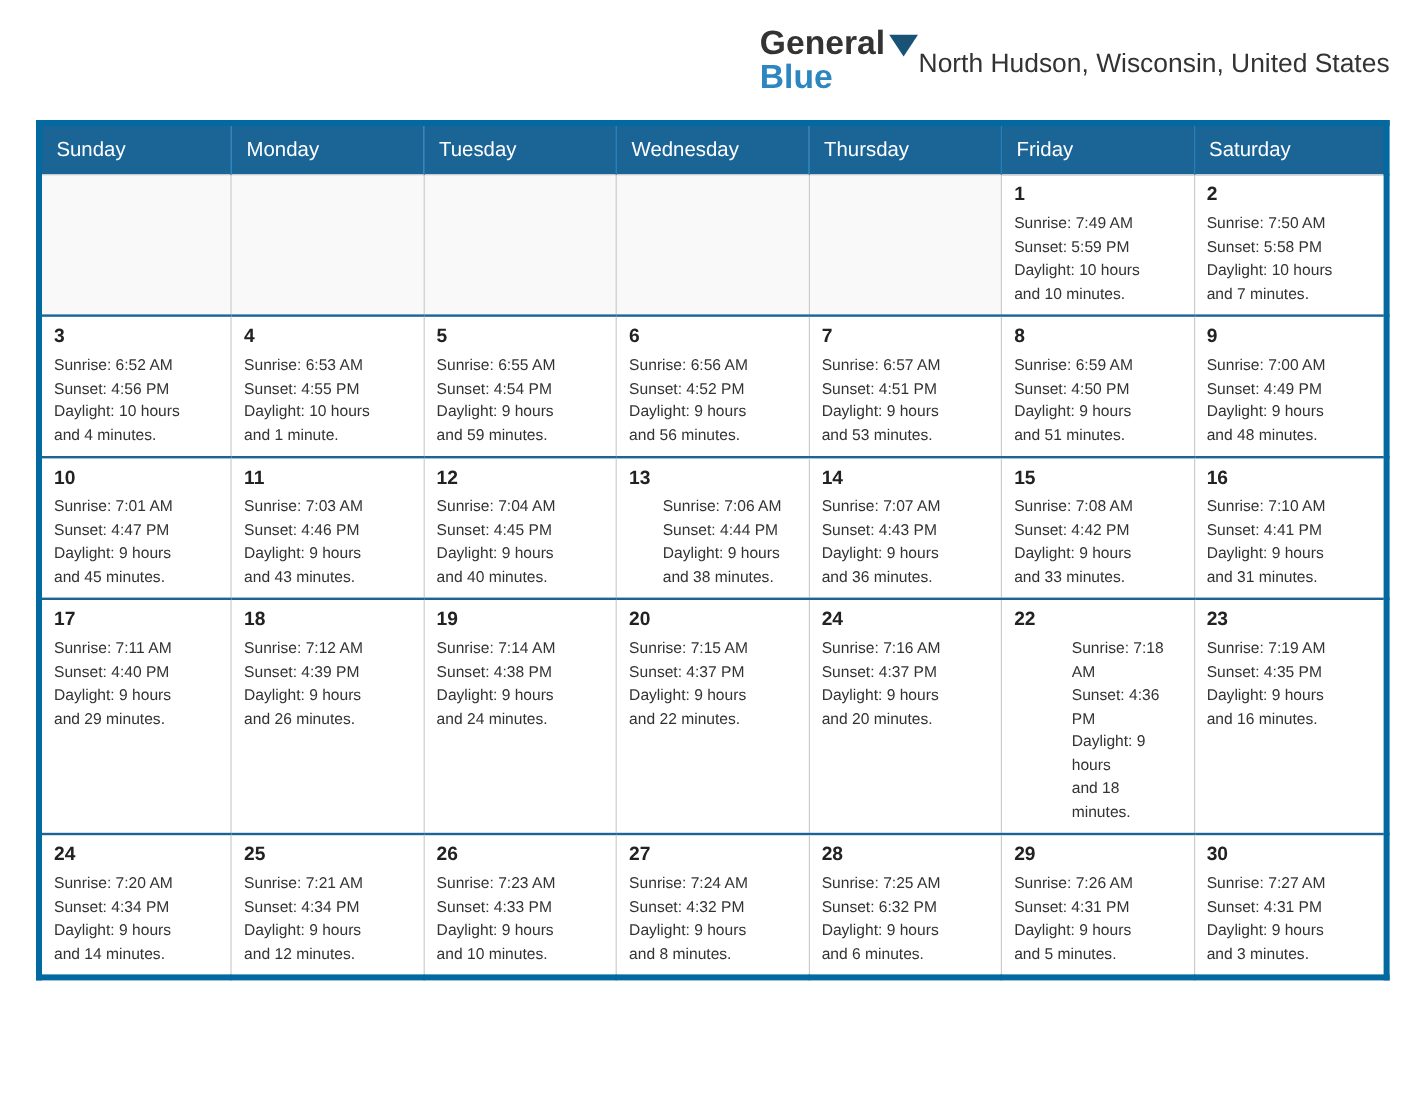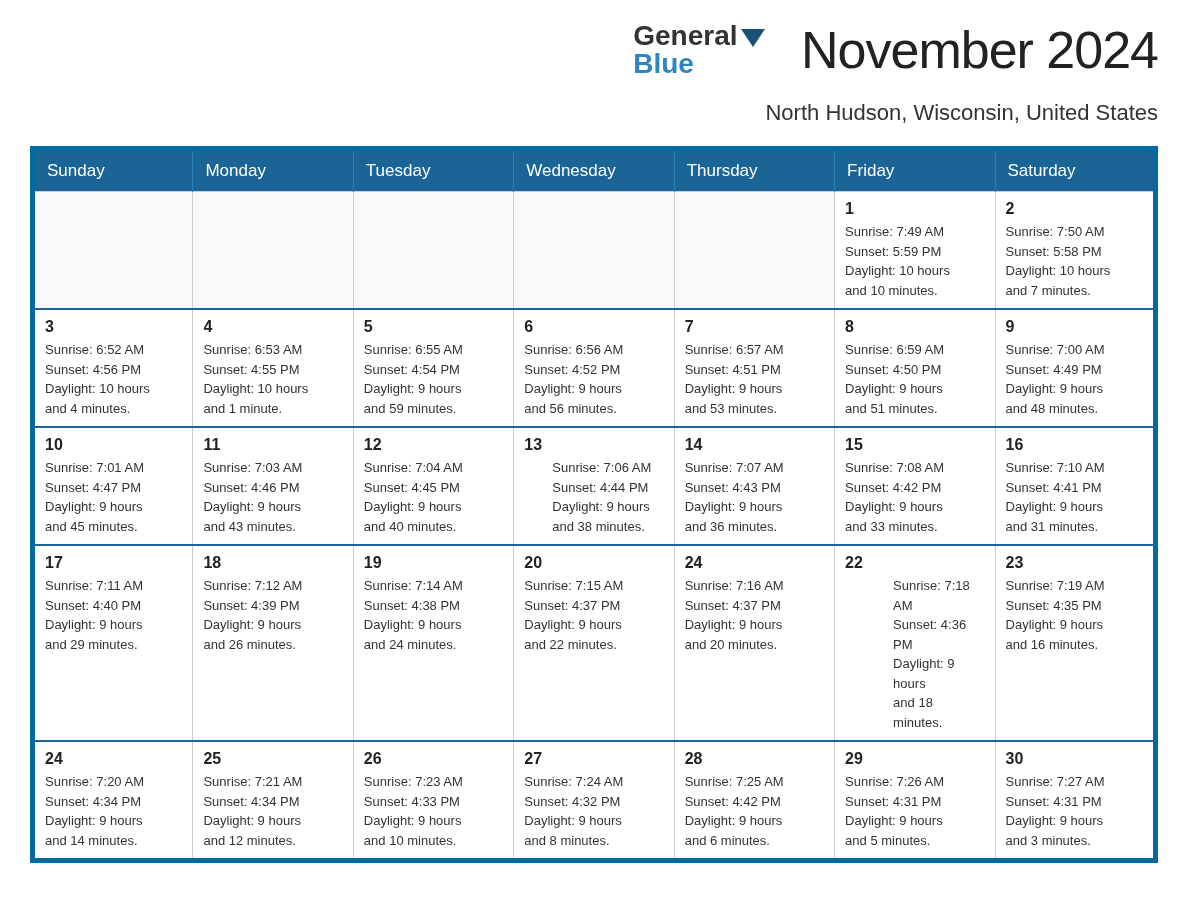--- a/index.html
+++ b/index.html
@@ -107,21 +107,20 @@
 
 <div class="header-area">
   <div class="logo">
     <div class="logo-general">
       <span>General</span>
       <div class="logo-arrow"></div>
     </div>
     <div class="logo-blue">Blue</div>
   </div>
   <div class="title-area">
-    <div class="month-title">November 2024</div>
     <div class="location-title">North Hudson, Wisconsin, United States</div>
   </div>
 </div>
 
 <table class="calendar-table">
   <thead>
     <tr>
     <th>Sunday</th>
         <th>Monday</th>
         <th>Tuesday</th>
@@ -331,21 +330,21 @@
         <td>
           <div class="day-number">27</div>
           <div class="day-info" style="white-space: pre-line;">Sunrise: 7:24 AM
 Sunset: 4:32 PM
 Daylight: 9 hours
 and 8 minutes.</div>
         </td>
         <td>
           <div class="day-number">28</div>
           <div class="day-info" style="white-space: pre-line;">Sunrise: 7:25 AM
-Sunset: 4:42 PM
+Sunset: 6:32 PM
 Daylight: 9 hours
 and 6 minutes.</div>
         </td>
         <td>
           <div class="day-number">29</div>
           <div class="day-info" style="white-space: pre-line;">Sunrise: 7:26 AM
 Sunset: 4:31 PM
 Daylight: 9 hours
 and 5 minutes.</div>
         </td>

